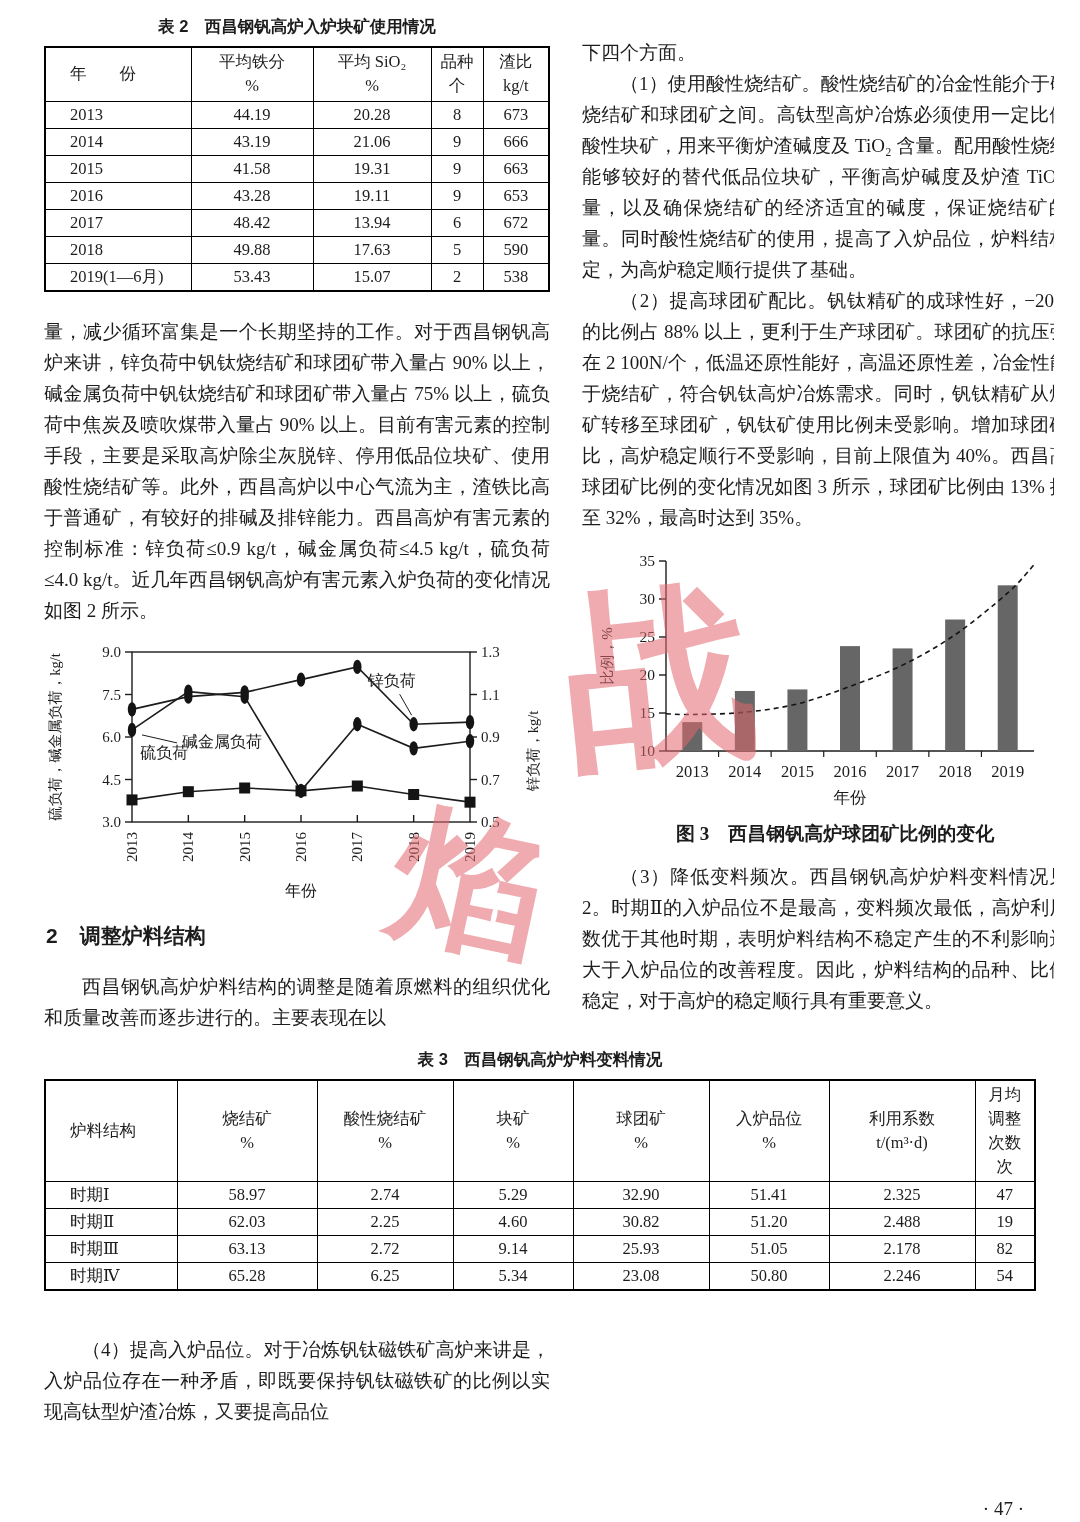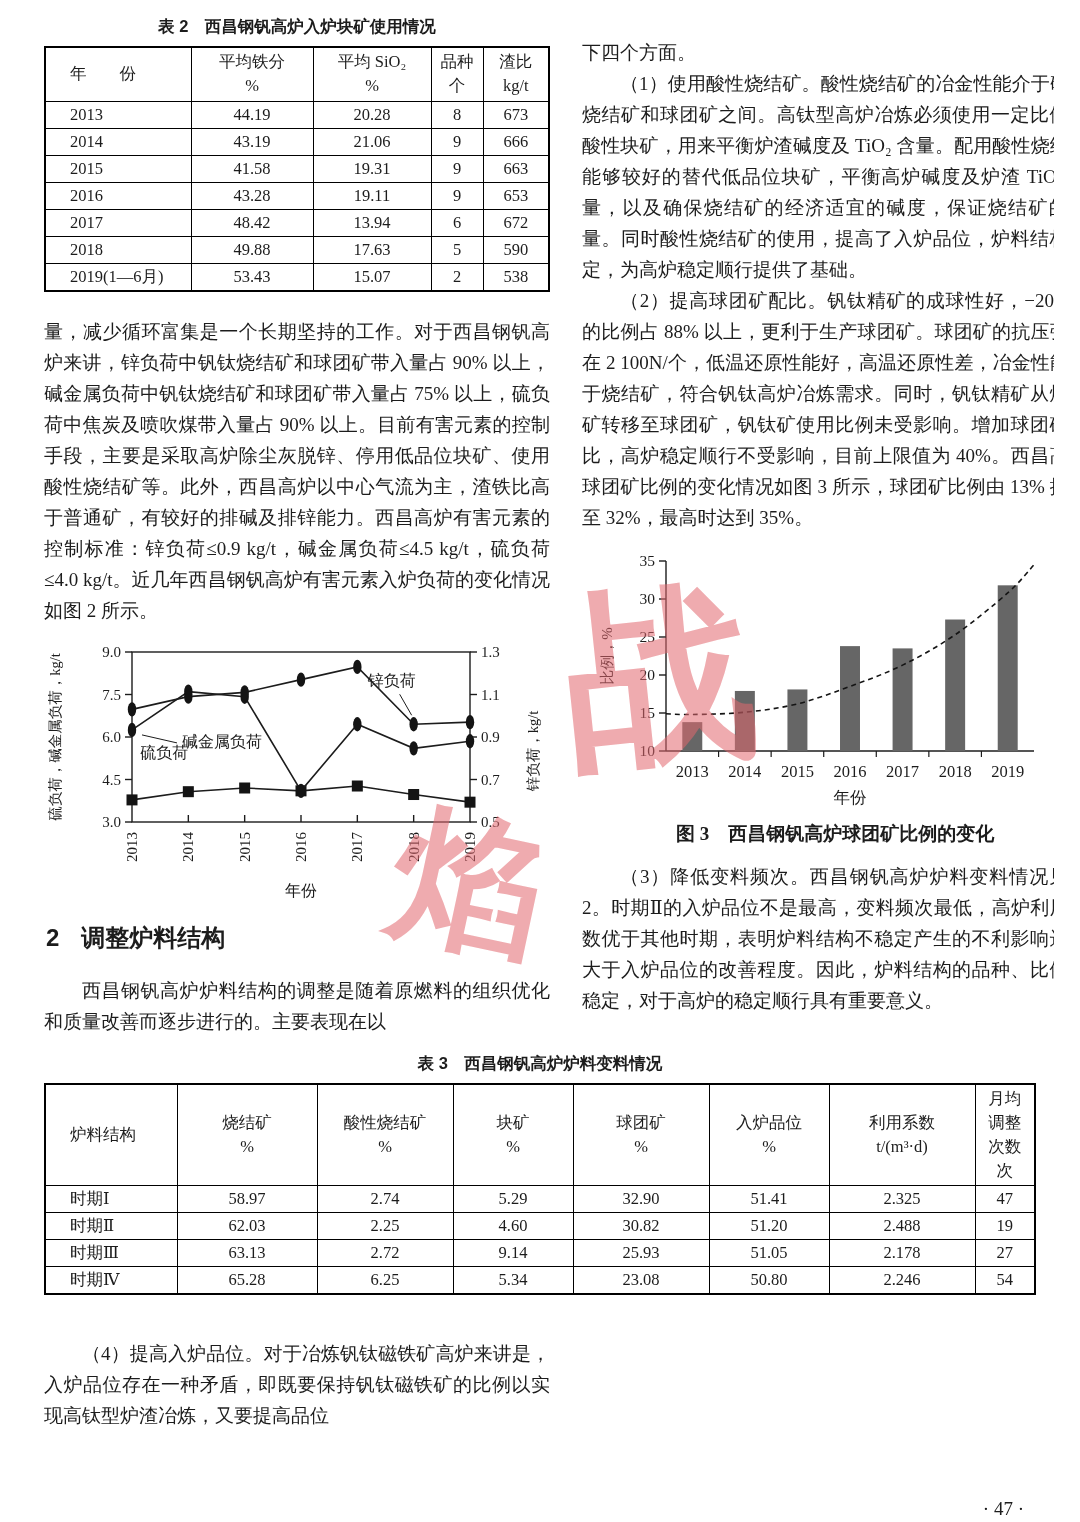--- a/index.html
+++ b/index.html
@@ -10,21 +10,21 @@
   .cols { display:flex; gap:32px; }
   .col { width:506px; }
 
   
   .para { font-size:19px; line-height:31px; text-align:justify;margin-top:21px; }
   .para.ind { text-indent:2em; }
   .para + .para { margin-top:0; }
 
   
   .sec-head { font-family:"Liberation Sans","DejaVu Sans",sans-serif; font-weight:bold;
-              font-size:24px; margin:16px 0 10px 2px; }
+              font-size:21px; margin:16px 0 10px 2px; }
   .sec-head .num { margin-right:22px; }
 
   
   .tbl-title { font-family:"Liberation Sans","DejaVu Sans",sans-serif; font-weight:bold;
                font-size:16.5px; text-align:center; margin-bottom:8px; }
   table { border-collapse:collapse; width:100%; }
   table.paper { border:2px solid #000; }
   table.paper th, table.paper td { border:1px solid #000; font-size:16.5px; padding:2px 6px;
                text-align:center; vertical-align:middle; }
   table.paper th { font-weight:normal; }
@@ -328,21 +328,21 @@
             <td>19</td>
           </tr>
         <tr>
             <td class="lft">时期Ⅲ</td>
             <td>63.13</td>
             <td>2.72</td>
             <td>9.14</td>
             <td>25.93</td>
             <td>51.05</td>
             <td>2.178</td>
-            <td>27</td>
+            <td>82</td>
           </tr>
         <tr>
             <td class="lft">时期Ⅳ</td>
             <td>65.28</td>
             <td>6.25</td>
             <td>5.34</td>
             <td>23.08</td>
             <td>50.80</td>
             <td>2.246</td>
             <td>54</td>

